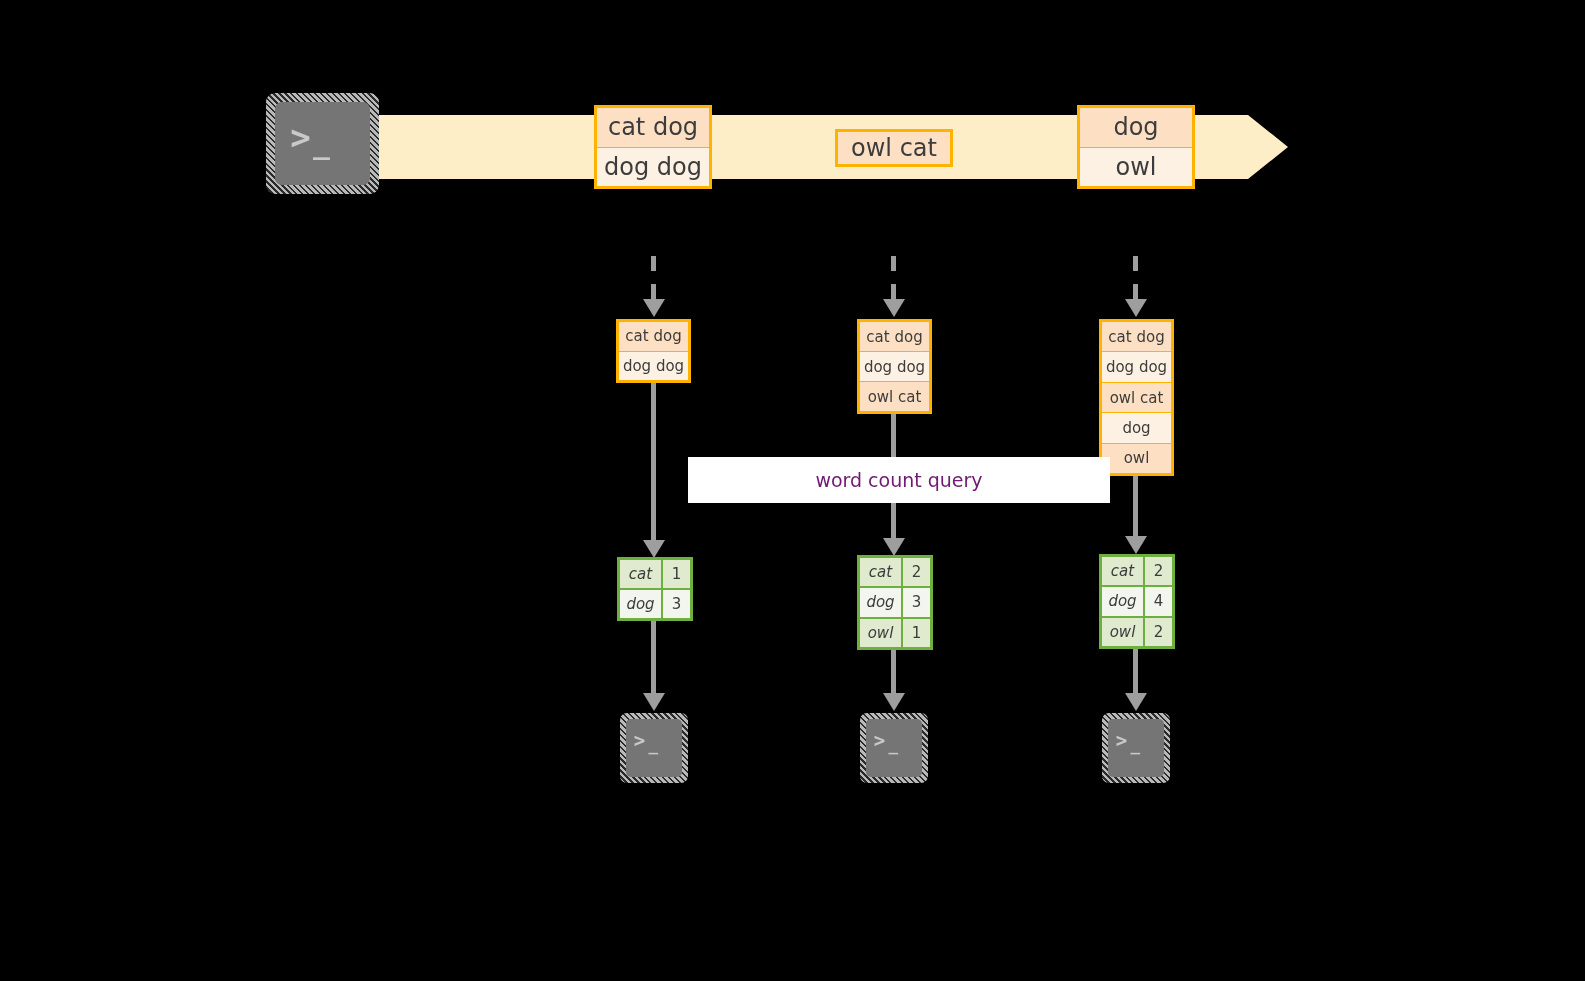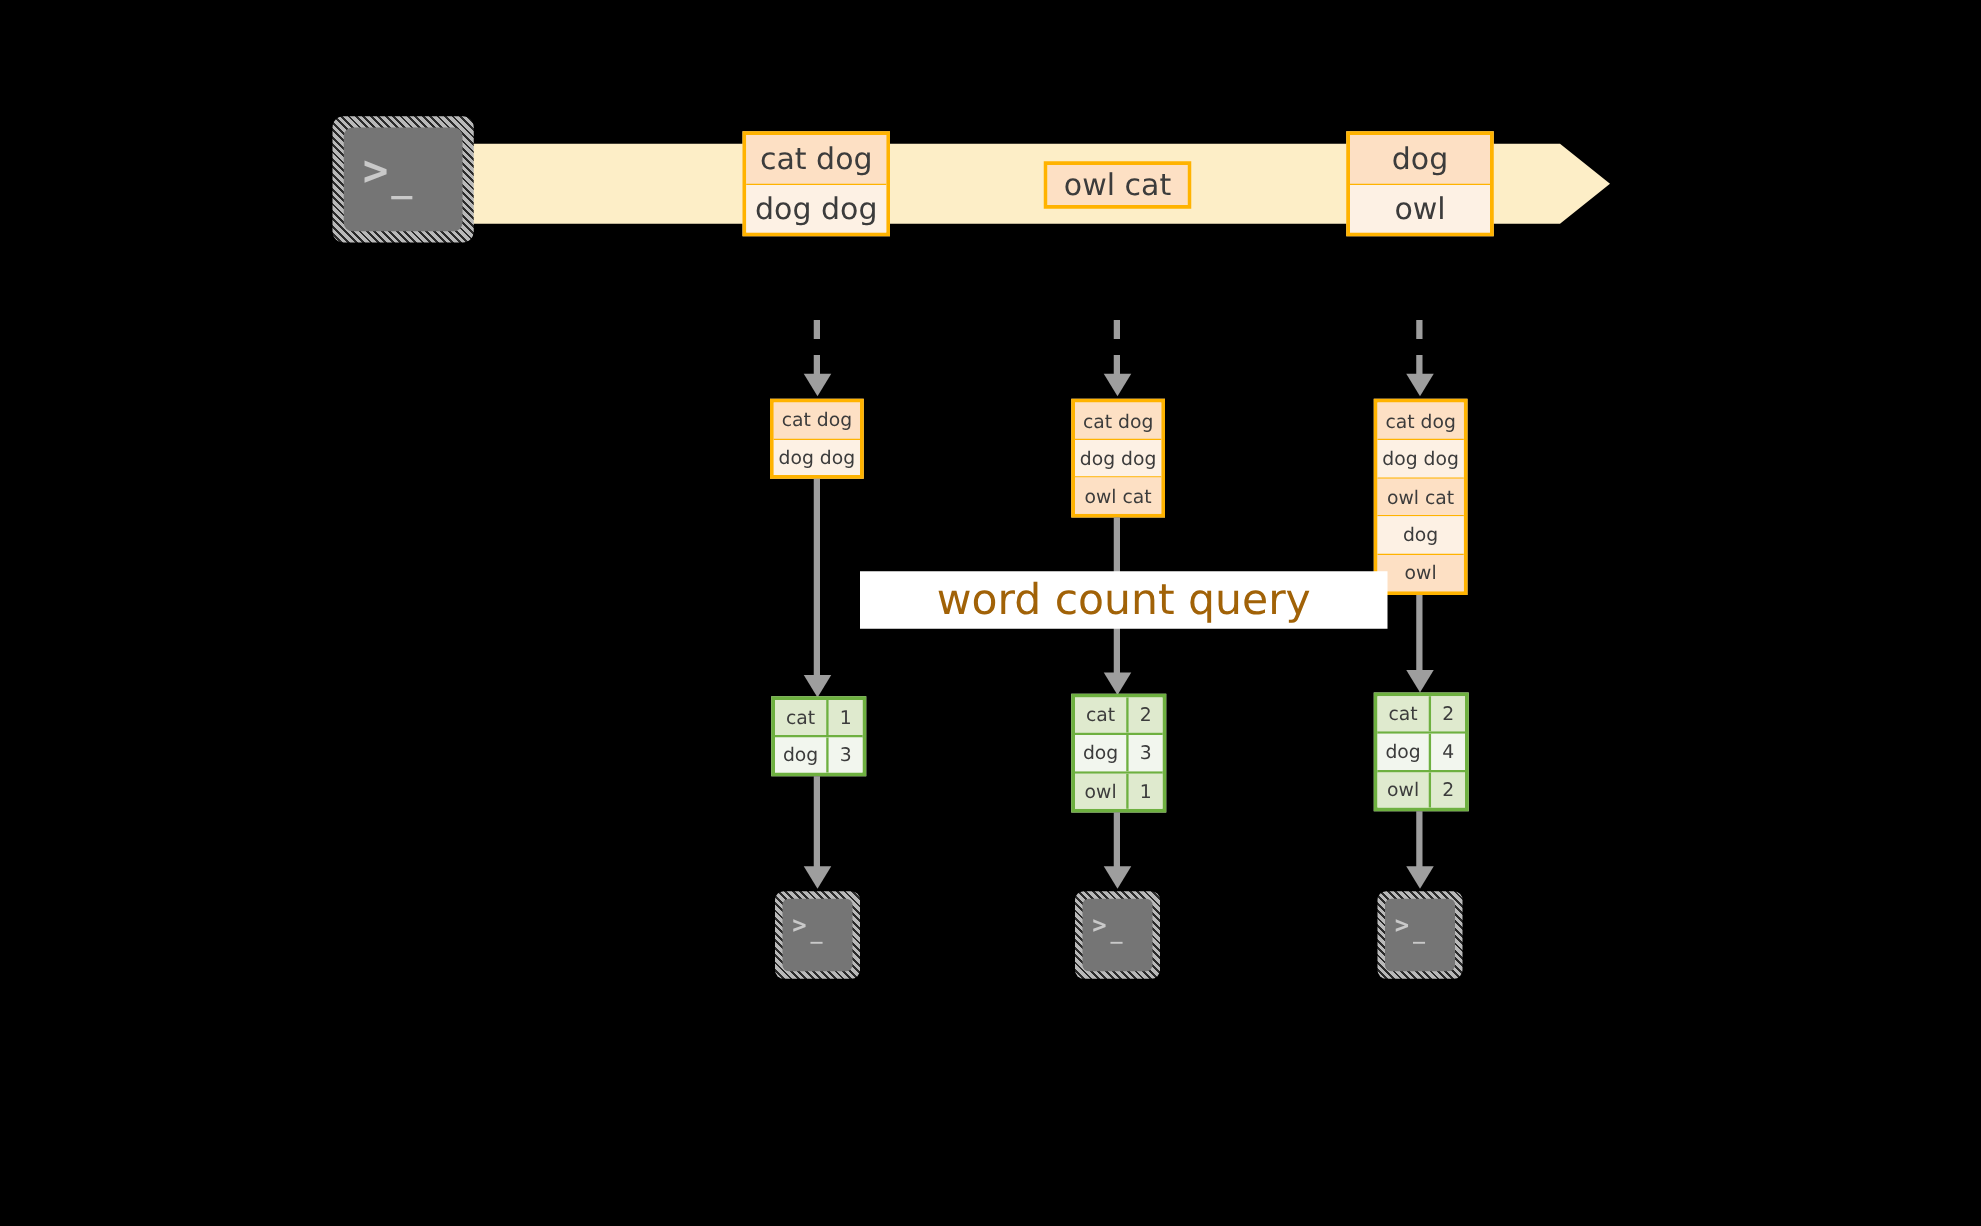--- a/index.html
+++ b/index.html
@@ -98,20 +98,21 @@
     border-bottom: 2px solid #6eb040;
   }
   .res-row:last-child { border-bottom: none; }
   .res-cell {
     display: flex; align-items: center; justify-content: center;
     color: #3c3c3c; font-size: 15px; white-space: nowrap;
   }
   .res-cell.word {
     width: 43px;
     border-right: 2px solid #6eb040;
+    font-style: italic;
   }
   .res-cell.count { width: 27px; }
   .res-row.tone-a .res-cell { background: #dfeace; }
   .res-row.tone-b .res-cell { background: #f2f6ee; }
 
   
   .conn {
     position: absolute;
     width: 5px;
     background: #9e9e9e;
@@ -127,22 +128,22 @@
     width: 0; height: 0;
     border-left: 11px solid transparent;
     border-right: 11px solid transparent;
     border-top: 18px solid #9e9e9e;
   }
 
   
   .query-label {
     position: absolute;
     background: #ffffff;
-    color: #a16207;
-    font-size: 34px;
+    color: #701a75;
+    font-size: 19px;
     display: flex;
     align-items: center;
     justify-content: center;
     white-space: nowrap;
   }
 </style>
 </head>
 <body>
 
 <div id="stage">

